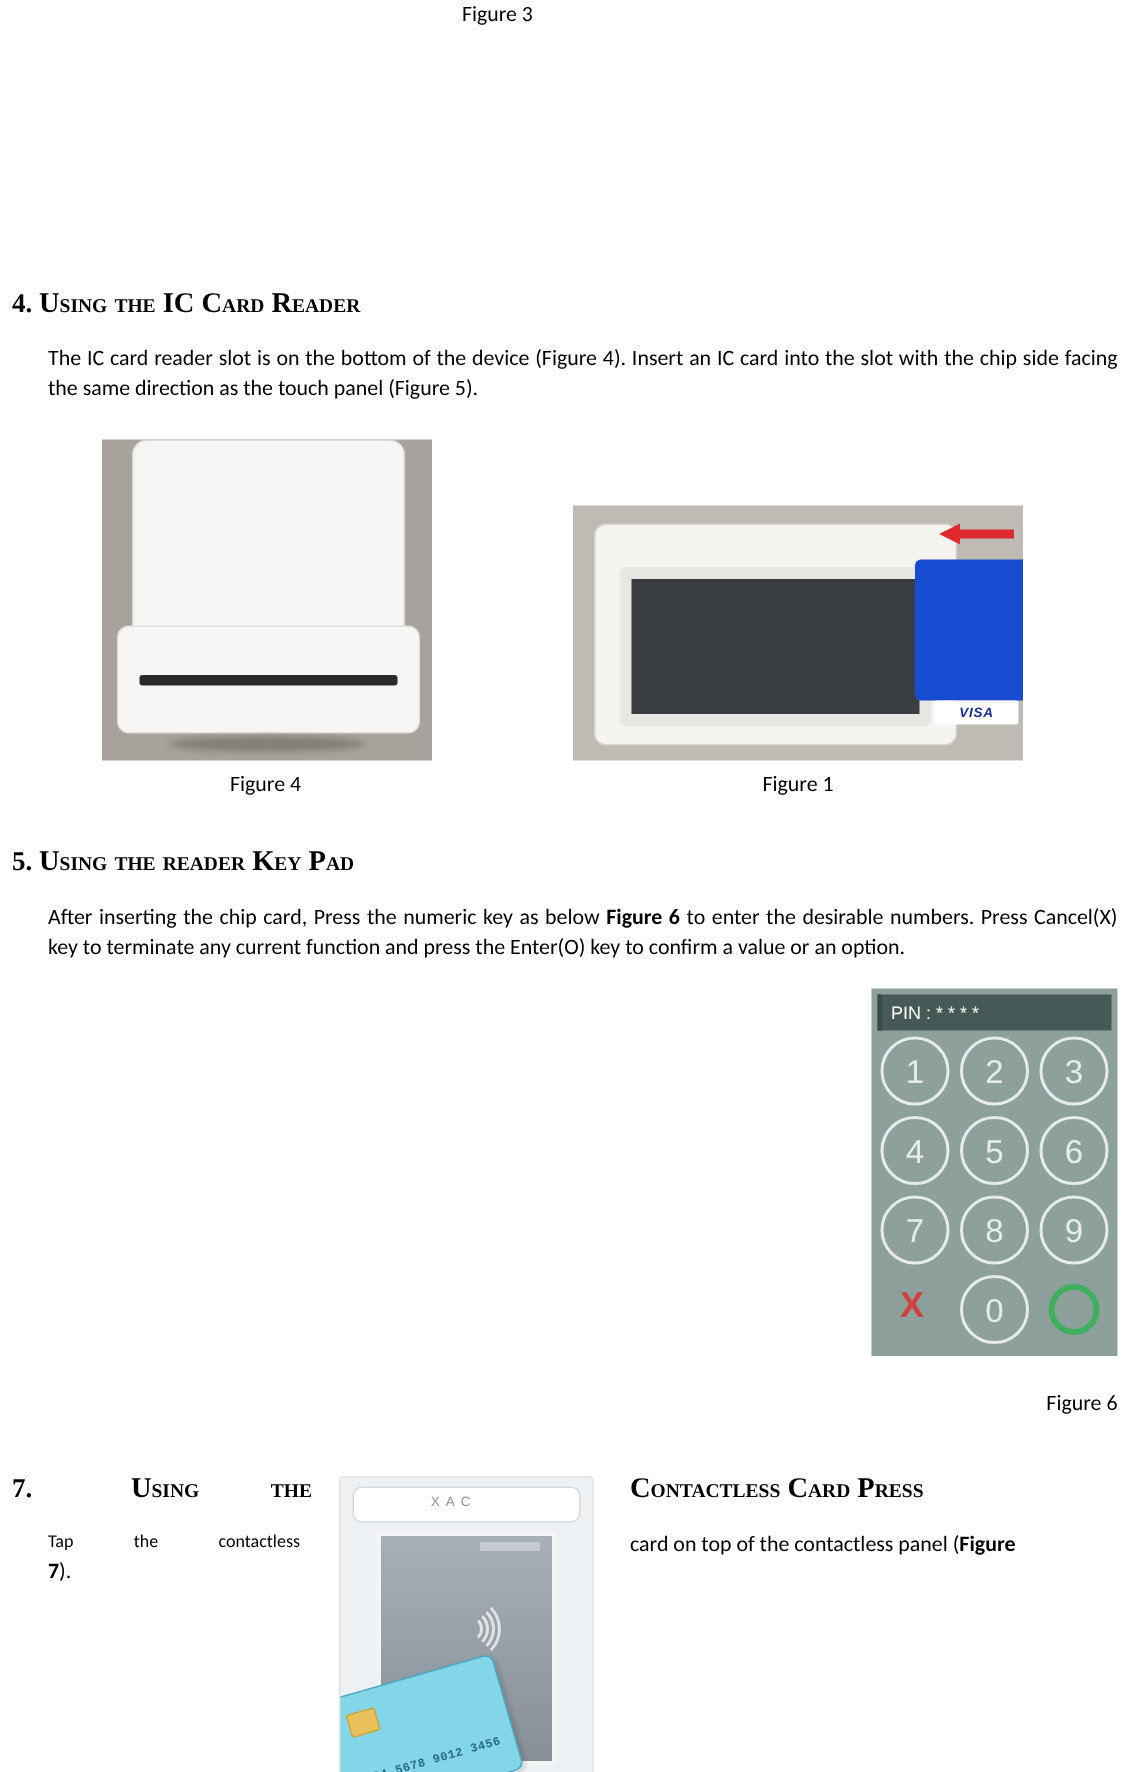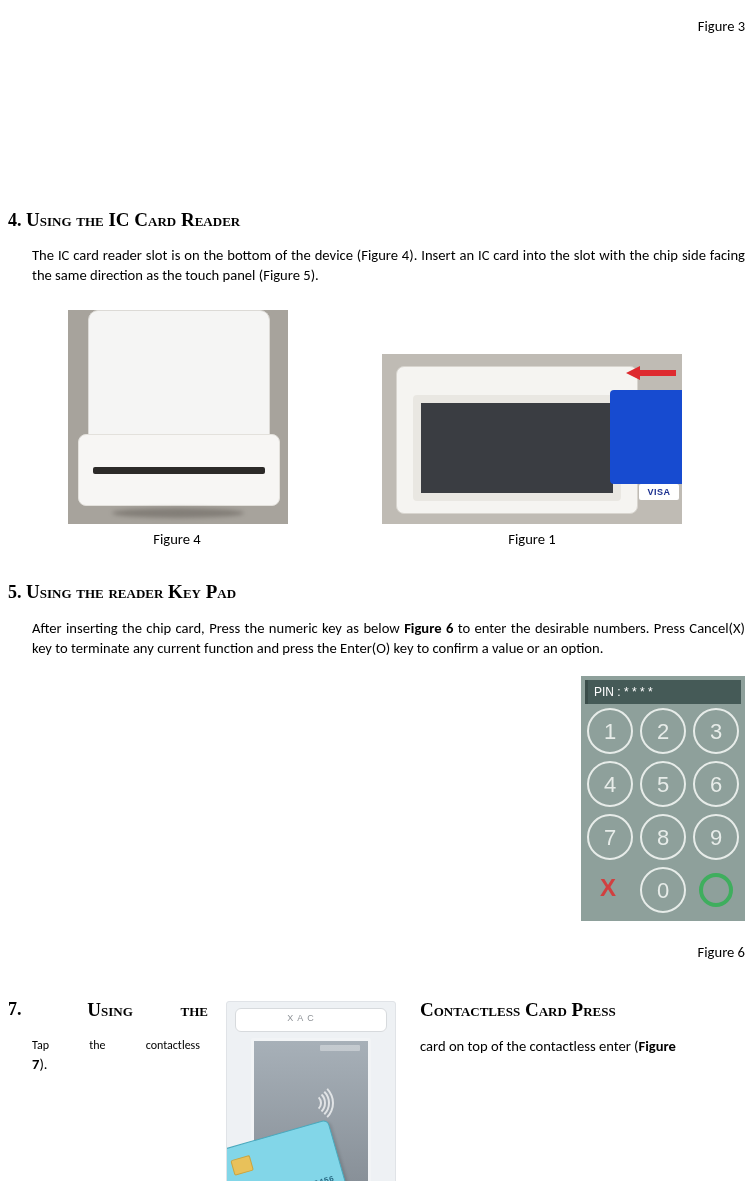--- a/index.html
+++ b/index.html
@@ -5,24 +5,24 @@
   body {
     margin: 0;
     padding: 0 8px 0 8px;
     font-family: Calibri, "Segoe UI", Arial, sans-serif;
     color: #000;
     width: 737px;
     font-size: 14.6px;
     line-height: 1.35;
   }
   .fig3-caption {
-    text-align: right;
+    text-align: left;
     padding-left: 300px;
     font-size: 14.5px;
-    margin-top: 17px;
+    margin-top: 0;
   }
   h2.section {
     font-family: "Times New Roman", Times, serif;
     font-weight: bold;
     font-size: 18px;
     font-variant: normal;
     margin: 0;
   }
   h2.section .num {
     font-size: 18px;
@@ -93,23 +93,23 @@
   .dev5 .term:before{
     content:""; position:absolute; left:16px; top:28px; right:16px; height:90px;
     background:#3a3d42; border:8px solid #e9e7e2; border-radius:4px;
   }
   .dev5 .card{
     position:absolute; right:-4px; top:36px; width:76px; height:94px;
     background:#174bd0; border-radius:4px;
   }
   .dev5 .visa{
     position:absolute; right:3px; bottom:24px;
-    width:40px; height:16px; background:#fff; border-radius:2px;
+    width:56px; height:16px; background:#fff; border-radius:2px;
     display:flex; align-items:center; justify-content:center;
-    font-size:9px; font-weight:bold; color:#1a2f8f;
+    font-size:9px; font-weight:bold; font-style:italic; color:#1a2f8f;
     font-family: Arial, sans-serif; letter-spacing:0.5px;
   }
   .dev5 .arrow{
     position:absolute; right:6px; top:12px; width:50px; height:14px;
   }
   .dev5 .arrow:before{
     content:""; position:absolute; right:0; top:4px; width:36px; height:6px; background:#de2a2f;
   }
   .dev5 .arrow:after{
     content:""; position:absolute; left:0; top:0;
@@ -329,16 +329,16 @@
       <div class="card7">
         <div class="chip"></div>
         <div class="num7">1234 5678 9012 3456</div>
       </div>
     </div>
   </div>
 
   <div class="sec7-right">
     <div class="hd">Contactless Card Press</div>
     <div class="bodytxt">
-      <span>card on top of the contactless enter (</span><b class="inline">Figure</b>
+      <span>card on top of the contactless panel (</span><b class="inline">Figure</b>
     </div>
   </div>
 </div>
 
 </body></html>

